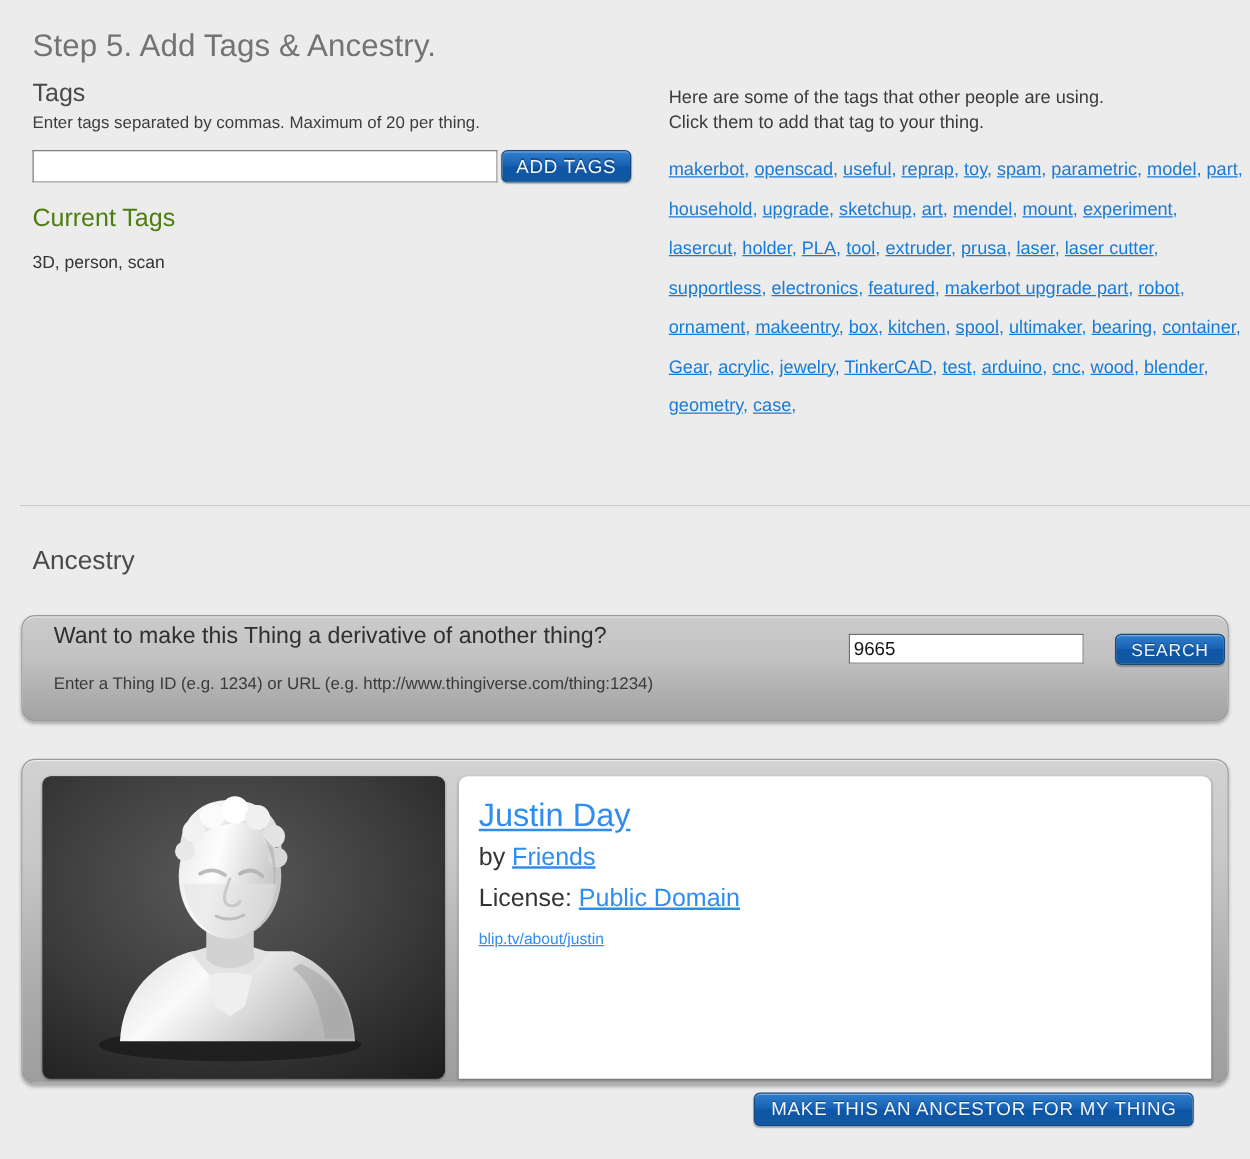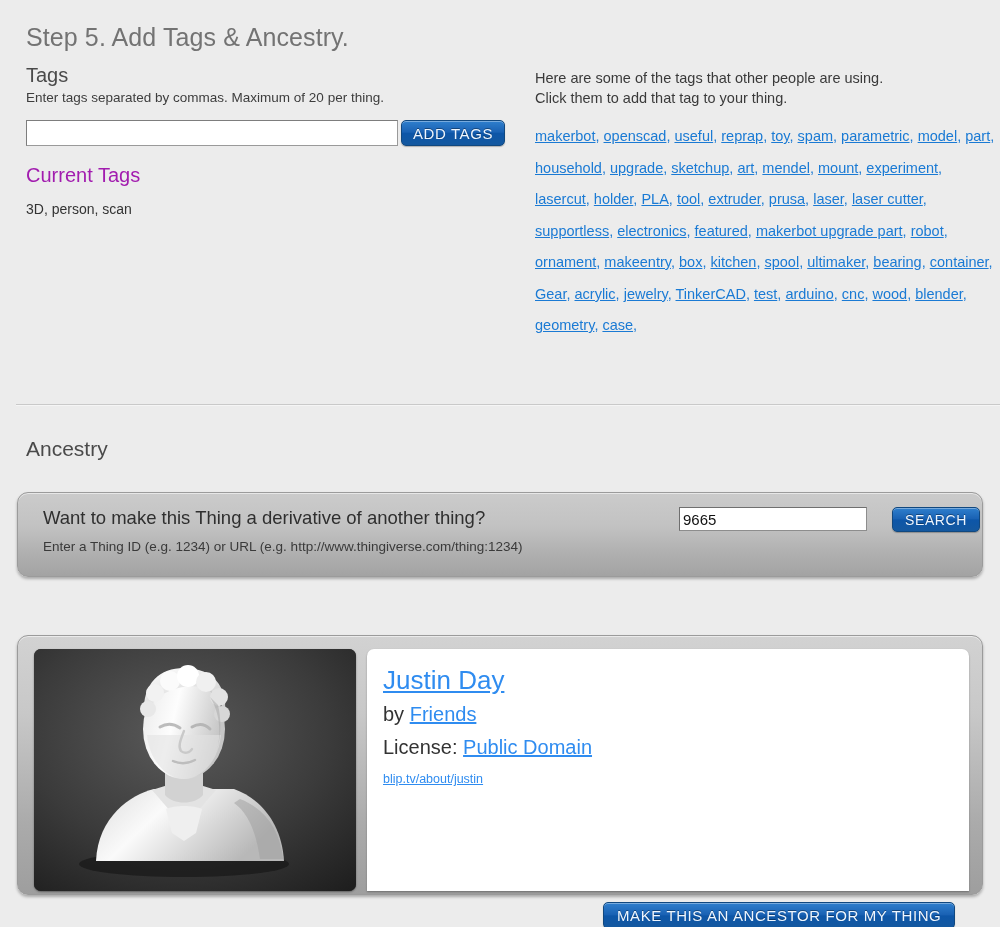--- a/index.html
+++ b/index.html
@@ -78,21 +78,21 @@
   .add-tags-btn {
     margin-left: 3px;
     height: 26px;
     padding: 0 11px;
     font-size: 15px;
   }
   .current-tags-label {
     position: absolute;
     left: 0px; top: 100px;
     font-size: 20px;
-    color: #a21caf;
+    color: #4d7c0f;
   }
   .current-tags-value {
     position: absolute;
     left: 0px; top: 137px;
     font-size: 14px;
     color: #333;
   }
 
   
   .pop-col {
@@ -141,21 +141,21 @@
     position: absolute;
     left: 17px; top: 492px;
     width: 966px; height: 85px;
     border-radius: 11px;
     background: linear-gradient(to bottom, #cbcbcb 0%, #c2c2c2 40%, #b0b0b0 72%, #a3a3a3 100%);
     border: 1px solid #9b9b9b;
     box-shadow: 0 2px 3px rgba(0,0,0,0.28), inset 0 1px 0 rgba(255,255,255,0.55);
   }
   .ancestry-q {
     position: absolute;
-    left: 25px; top: 14px;
+    left: 25px; top: 4px;
     font-size: 18.5px;
     color: #2f2f2f;
   }
   .ancestry-hint {
     position: absolute;
     left: 25px; top: 46px;
     font-size: 13.5px;
     color: #3a3a3a;
   }
   .ancestry-search-wrap {
@@ -178,21 +178,21 @@
   .search-btn {
     margin-left: 25px;
     height: 25px;
     padding: 0 12px;
     font-size: 14px;
   }
 
   
   .result-panel {
     position: absolute;
-    left: 17px; top: 635px;
+    left: 17px; top: 607px;
     width: 966px; height: 260px;
     border-radius: 11px;
     background: linear-gradient(to bottom, #d2d2d2 0%, #c8c8c8 30%, #ababab 72%, #9e9e9e 100%);
     border: 1px solid #9b9b9b;
     box-shadow: 0 2px 3px rgba(0,0,0,0.28), inset 0 1px 0 rgba(255,255,255,0.55);
   }
   .thumb {
     position: absolute;
     left: 16px; top: 13px;
     width: 322px; height: 242px;

